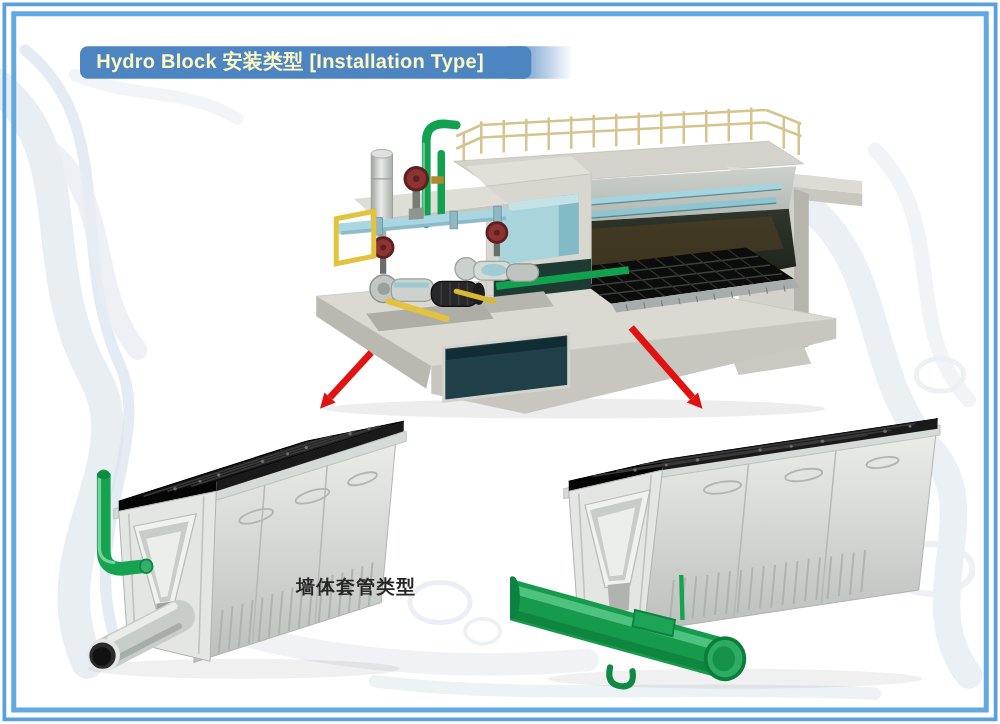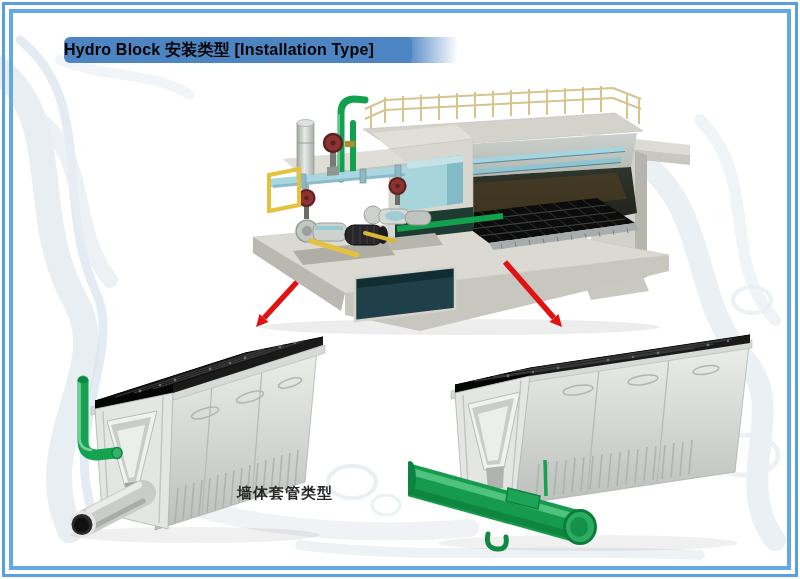--- a/index.html
+++ b/index.html
@@ -4,33 +4,33 @@
 <style>
   html,body{margin:0;padding:0;background:#ffffff;}
   .page{
     position:relative;width:800px;height:579px;background:#ffffff;overflow:hidden;
     font-family:"Liberation Sans", sans-serif;
   }
   .frame-outer{position:absolute;inset:2px;border:3px solid #58a1dc;pointer-events:none;z-index:40;}
   .frame-inner{position:absolute;inset:9px;border:4px solid #62a9e2;pointer-events:none;z-index:40;}
   .banner{
     position:absolute;left:64px;top:37px;height:26px;width:348px;
-    background:#4d85c3;border-radius:6px;color:#000000;font-weight:bold;
-    font-size:16px;line-height:26px;letter-spacing:.2px;
+    background:#4d85c3;border-radius:6px;color:#fef9c3;font-weight:bold;
+    font-size:16px;line-height:26px;padding-left:13px;letter-spacing:.2px;
     z-index:20;white-space:nowrap;
   }
   .banner-tail{
     position:absolute;left:406px;top:37px;height:26px;width:52px;z-index:19;
     background:linear-gradient(90deg,#4d85c3 0%,rgba(77,133,195,0) 100%);
   }
   .caption{
     position:absolute;z-index:20;font-size:15px;font-weight:bold;color:#262626;
     letter-spacing:1px;white-space:nowrap;
   }
-  .caption.left{left:237px;top:484px;}
+  .caption.left{left:237px;top:460px;}
   .caption.right{left:570px;top:468px;}
   .abs{position:absolute;}
   svg{display:block;}
 </style>
 </head>
 <body>
 
 <div class="page">
 
   <svg class="abs" style="left:0;top:0;z-index:1" width="800" height="579" viewBox="0 0 800 579">

